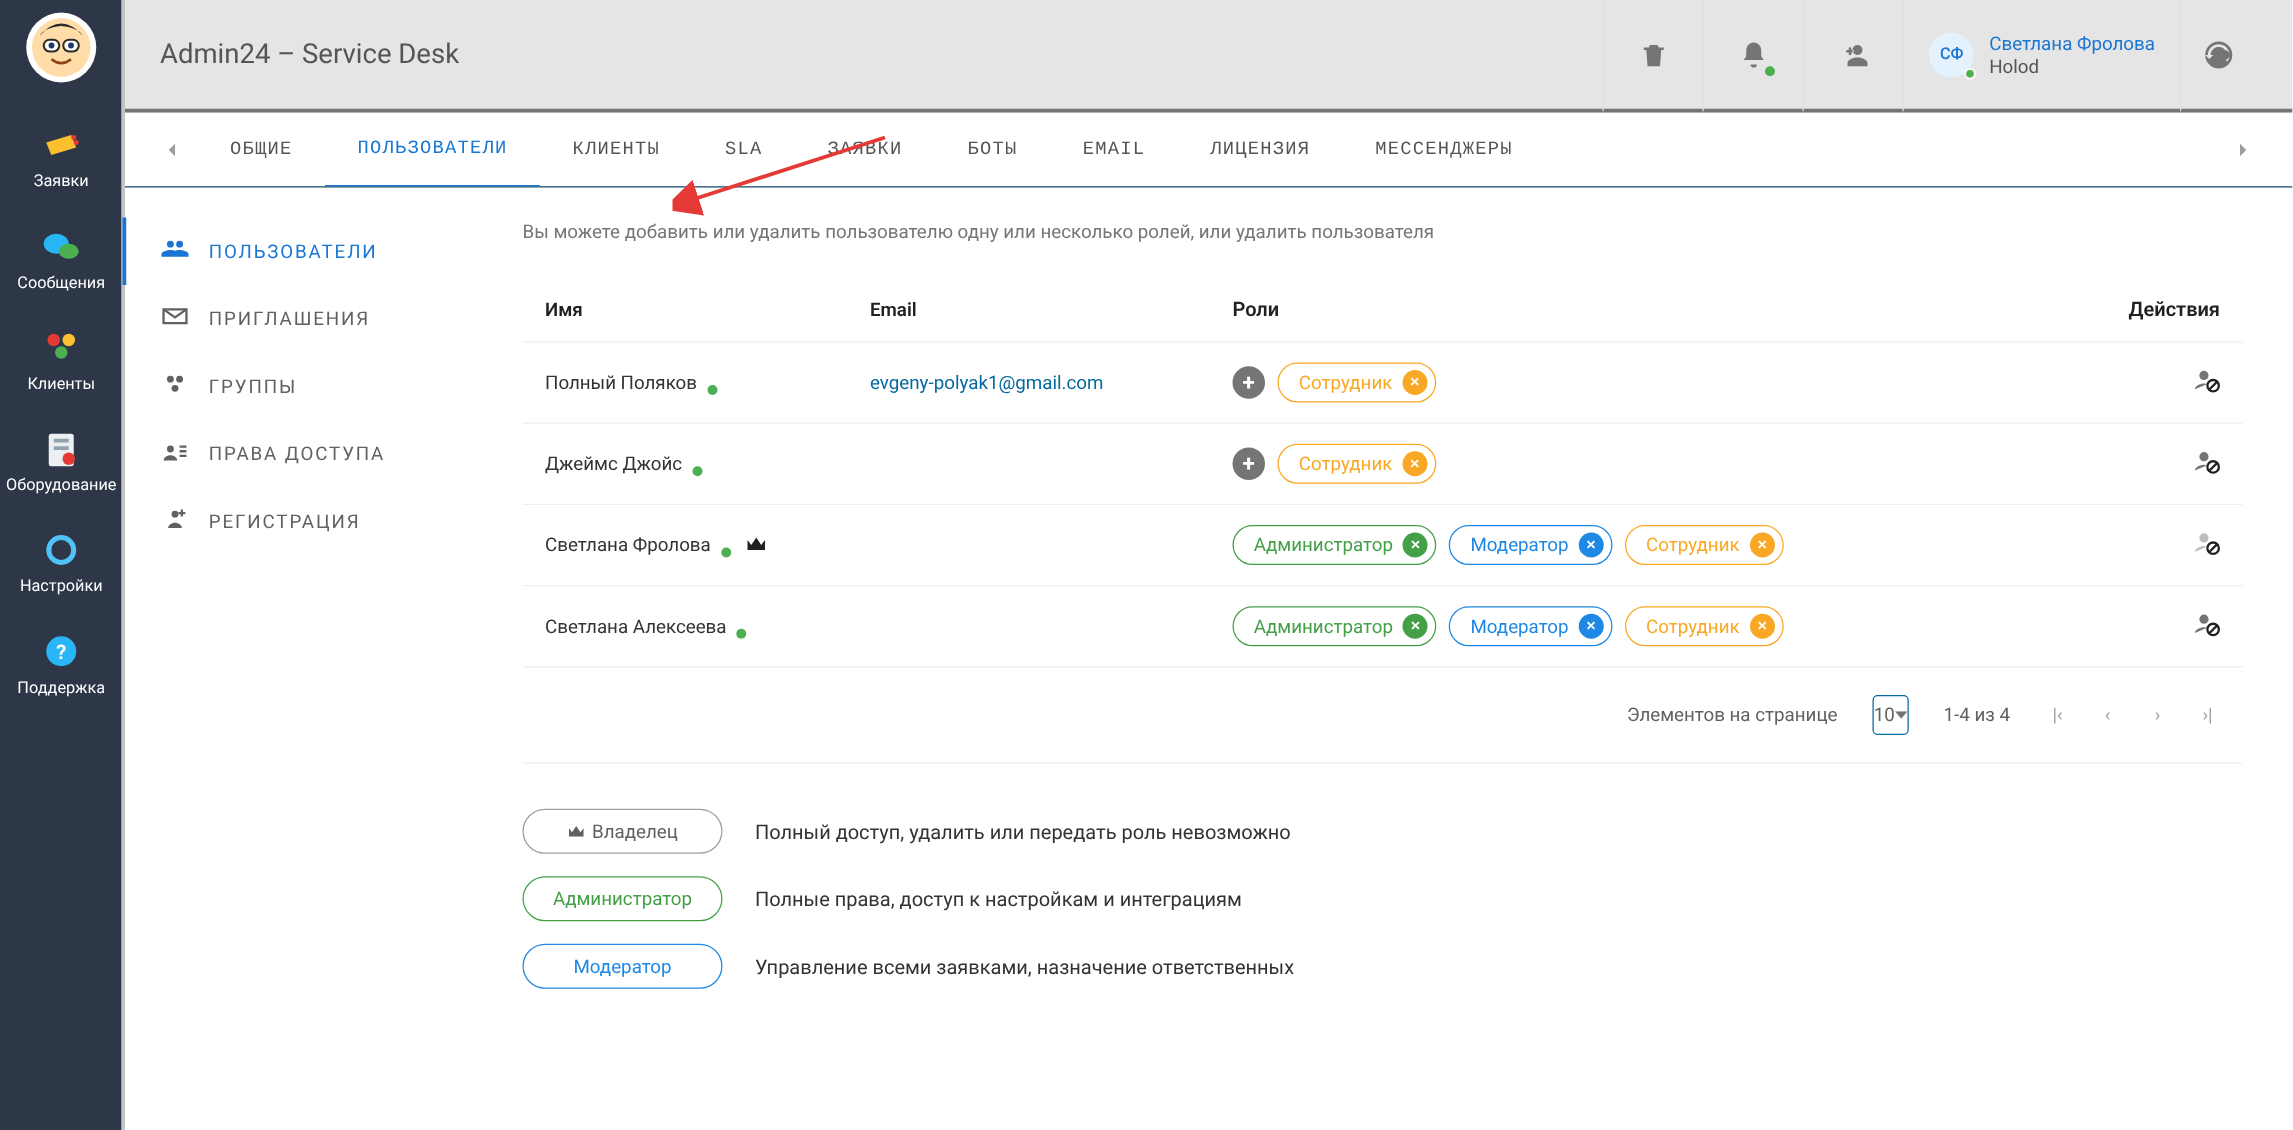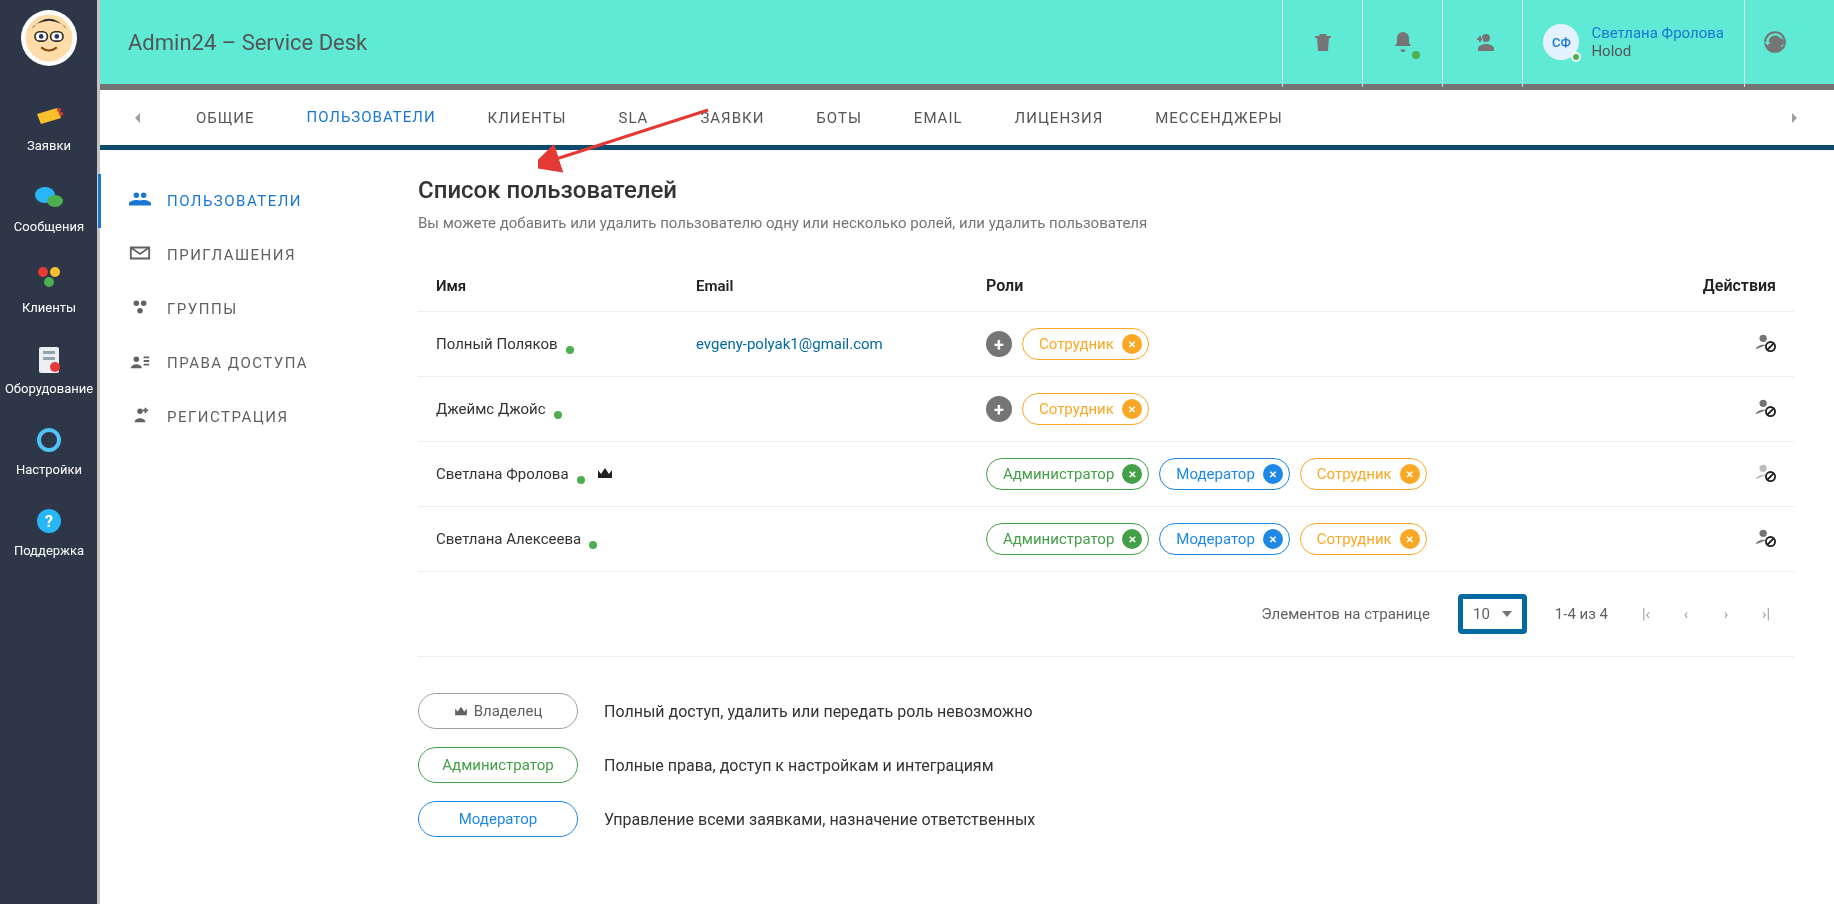--- a/index.html
+++ b/index.html
@@ -47,25 +47,25 @@
     margin:0 auto 6px;
     width:32px;height:32px;
   }
   .rail-divider {
     position:absolute; right:-2px; top:0; bottom:0; width:3px; background:#c4c4c4;
   }
   
   .main { flex:1; display:flex; flex-direction:column; min-width:0; }
   .topbar {
     height:90px;
-    background:#5eead4;
+    background:#e5e5e5;
     display:flex;
     align-items:center;
     padding:0 30px;
-    border-bottom:6px solid #737373;
+    border-bottom:3px solid #737373;
   }
   .app-title { font-size:22px; color:#555; font-weight:400; flex:1; }
   .topbar-actions { display:flex; align-items:center; gap:0; }
   .topbar-btn {
     width:80px; height:90px;
     display:flex; align-items:center; justify-content:center;
     border-left:1px solid #e0e0e0;
     cursor:pointer;
     position:relative;
   }
@@ -96,23 +96,24 @@
     display:flex;align-items:center;justify-content:center;
     border-left:1px solid #e0e0e0;
     cursor:pointer;
   }
   .logout-btn svg { width:26px;height:26px; fill:#757575; }
   
   .tabs {
     display:flex; align-items:center;
     height:60px;
     padding:0 20px;
-    gap:12px;
-    border-bottom:5px solid #0c4a6e;
+    gap:0;
+    border-bottom:1px solid #0c4a6e;
     overflow:hidden;
+    font-family:Liberation Mono, monospace;
   }
   .tabs-nav {
     width:40px; height:60px;
     display:flex;align-items:center;justify-content:center;
     cursor:pointer;
   }
   .tabs-nav svg { width:12px;height:12px; fill:#9e9e9e; }
   .tab {
     padding:0 26px;
     height:60px;
@@ -205,23 +206,23 @@
   .action-btn.disabled svg { fill:#bdbdbd; }
   
   .pagination {
     display:flex; align-items:center; justify-content:flex-end;
     gap:28px;
     padding:22px 18px;
     border-bottom:1px solid #eee;
     font-size:15px; color:#616161;
   }
   .page-size {
-    display:flex; align-items:center; gap:12px;
-    border:5px solid #0369a1; border-radius:4px;
-    padding:6px 10px;
+    display:flex; align-items:center; 
+    border:1px solid #0369a1; border-radius:4px;
+    padding:6px 0;
     cursor:pointer;
   }
   .page-nav { display:flex; gap:20px; }
   .page-nav span { cursor:pointer; color:#9e9e9e; width:20px; text-align:center; }
   
   .legend { margin-top:36px; }
   .legend-row { display:flex; align-items:center; gap:26px; margin-bottom:18px; }
   .legend-chip {
     min-width:160px;
     display:inline-flex; align-items:center; justify-content:center;
@@ -401,21 +402,20 @@
             <span><svg viewBox="0 0 24 24">
                 <circle cx="12" cy="8" r="3"></circle>
                 <path d="M6 20c0-3 4-4.5 6-4.5s6 1.5 6 4.5"></path>
                 <path d="M18 4v6M15 7h6" stroke="currentColor" stroke-width="2"></path>
               </svg></span>
             <span>РЕГИСТРАЦИЯ</span>
           </div>
         </div>
 
       <div class="panel">
-        <div class="panel-title">Список пользователей</div>
         <div class="panel-sub">Вы можете добавить или удалить пользователю одну или несколько ролей, или удалить пользователя</div>
 
         <div class="table-head">
           <div class="col-name">Имя</div>
           <div class="col-email">Email</div>
           <div class="col-roles">Роли</div>
           <div class="col-actions">Действия</div>
         </div>
 
         <div id="user-rows">

